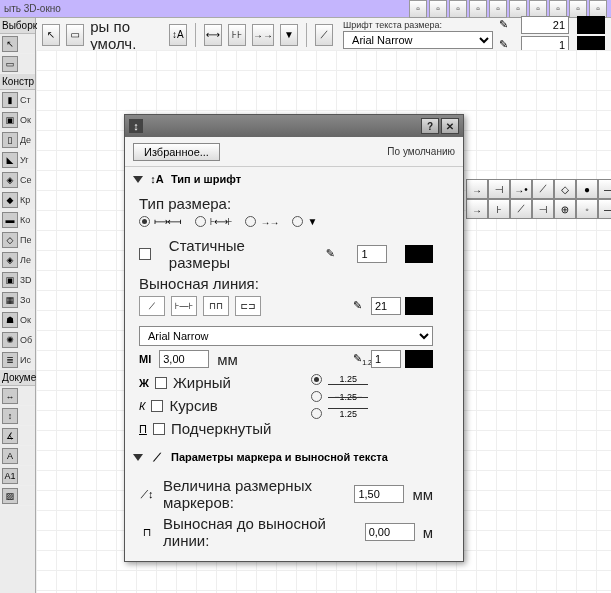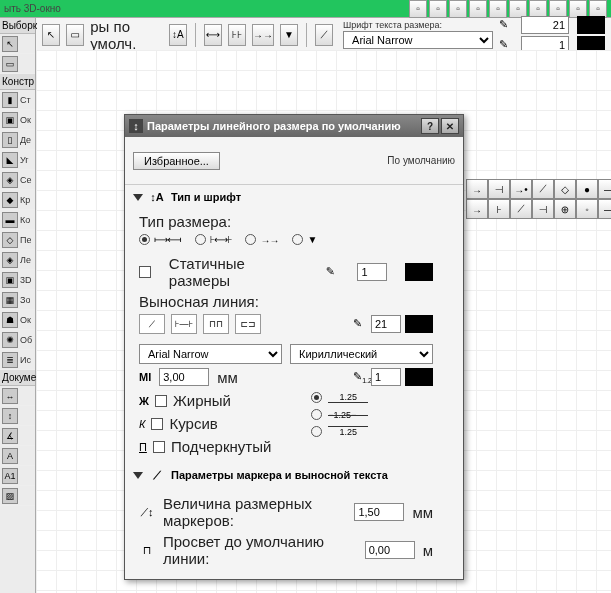--- a/index.html
+++ b/index.html
@@ -1,17 +1,17 @@
 <!DOCTYPE html>
 <html><head>
 <meta charset="utf-8">
 <style>
 * { box-sizing: border-box; margin: 0; padding: 0; font-family: Tahoma, Arial, sans-serif; font-size: 11px; }
 body { background: #f0f0f0; width: 611px; height: 593px; overflow: hidden; position: relative; }
-.topbar { height: 18px; background: #22c55e; border-bottom: 1px solid #aaa; padding: 1px 4px; display: flex; align-items: center; gap: 2px; }
+.topbar { height: 18px; background: #c4b5fd; border-bottom: 1px solid #aaa; padding: 1px 4px; display: flex; align-items: center; gap: 2px; }
 .topbar-text { font-size: 10px; color: #444; }
 .tb-btn { width: 22px; height: 22px; border: 1px solid #999; background: linear-gradient(#fff,#ddd); display: flex; align-items: center; justify-content: center; cursor: pointer; font-size: 10px; }
 .tb-small { width: 18px; height: 18px; }
 .tb-sep { width: 1px; height: 24px; background: #aaa; margin: 0 2px; }
 .left-panel { position: absolute; left: 0; top: 18px; width: 36px; bottom: 0; background: #ececec; border-right: 1px solid #aaa; }
 .lp-tab { writing-mode: horizontal-tb; font-size: 10px; padding: 2px; border-bottom: 1px solid #bbb; background: #ddd; }
 .lp-icon-row { display: flex; align-items: center; height: 20px; padding: 1px 2px; gap: 2px; border-bottom: 1px solid #eee; cursor: pointer; }
 .lp-icon { width: 16px; height: 16px; background: #ccc; border: 1px solid #888; display: flex; align-items: center; justify-content: center; font-size: 9px; }
 .lp-label { font-size: 9px; color: #333; overflow: hidden; white-space: nowrap; }
 .grid-area { position: absolute; left: 36px; top: 50px; right: 0; bottom: 0; background: #fff; background-image: linear-gradient(#eee 1px, transparent 1px), linear-gradient(90deg, #eee 1px, transparent 1px); background-size: 20px 20px; }
@@ -20,21 +20,21 @@
 .font-group { display: flex; flex-direction: column; gap: 1px; margin-left: 4px; }
 .font-label { font-size: 9px; color: #333; }
 .font-select { width: 150px; height: 18px; border: 1px solid #888; background: #fff; font-size: 11px; padding: 0 4px; }
 .num-input { width: 48px; height: 18px; border: 1px solid #888; background: #fff; text-align: right; padding: 0 3px; font-size: 11px; }
 .pen-swatch { width: 28px; height: 18px; border: 1px solid #000; background: #000; display: inline-block; }
 .dialog { position: absolute; left: 124px; top: 114px; width: 340px; background: #f4f4f4; border: 1px solid #555; box-shadow: 2px 2px 6px rgba(0,0,0,0.4); }
 .dlg-title { height: 22px; background: linear-gradient(#888,#666); color: #fff; display: flex; align-items: center; padding: 0 4px; font-weight: bold; font-size: 11px; }
 .dlg-title-icon { width: 14px; height: 14px; background: #444; margin-right: 4px; display: flex; align-items: center; justify-content: center; }
 .dlg-title-btns { margin-left: auto; display: flex; gap: 2px; }
 .dlg-tbtn { width: 18px; height: 16px; border: 1px solid #444; background: linear-gradient(#ddd,#aaa); color: #222; display: flex; align-items: center; justify-content: center; cursor: pointer; font-size: 10px; font-weight: bold; }
-.dlg-head-row { height: 48px; display: flex; align-items: center; padding: 4px 8px; border-bottom: 1px solid #ccc; }
+.dlg-head-row { height: 30px; display: flex; align-items: center; padding: 4px 8px; border-bottom: 1px solid #ccc; }
 .btn { padding: 2px 10px; border: 1px solid #888; background: linear-gradient(#fff,#ddd); cursor: pointer; font-size: 11px; }
 .link-right { margin-left: auto; font-size: 10px; color: #333; cursor: pointer; }
 .section-head { display: flex; align-items: center; padding: 4px 8px; gap: 6px; font-weight: bold; font-size: 11px; cursor: pointer; }
 .tri { width: 0; height: 0; border-left: 5px solid transparent; border-right: 5px solid transparent; border-top: 7px solid #333; }
 .section-body { padding: 4px 30px 8px 14px; }
 .row { display: flex; align-items: center; gap: 8px; margin: 4px 0; }
 .radio-row { display: flex; align-items: center; gap: 14px; margin: 4px 0 10px 0; }
 .radio { display: flex; align-items: center; gap: 4px; cursor: pointer; }
 .radio-dot { width: 11px; height: 11px; border: 1px solid #555; border-radius: 50%; display: flex; align-items: center; justify-content: center; }
 .radio-dot.sel::after { content: ""; width: 5px; height: 5px; background: #333; border-radius: 50%; }
@@ -43,21 +43,21 @@
 .label { font-size: 15px; color: #222; }
 .select { height: 20px; border: 1px solid #888; background: #fff; font-size: 11px; padding: 0 4px; }
 .small-input { width: 50px; height: 18px; border: 1px solid #888; background: #fff; padding: 0 3px; font-size: 11px; }
 .pen-cell { display: flex; align-items: center; gap: 4px; }
 .pen-icon { width: 14px; height: 14px; }
 .style-grid { display: flex; gap: 40px; }
 .style-col { display: flex; flex-direction: column; gap: 6px; }
 .style-row { display: flex; align-items: center; gap: 6px; }
 .underline-sample { width: 40px; border-bottom: 1px solid #333; text-align: center; font-size: 9px; }
 .overline-sample { width: 40px; border-top: 1px solid #333; text-align: center; font-size: 9px; }
-.midline-sample { width: 40px; font-size: 9px; position: relative; }
+.midline-sample { width: 40px; text-align: center; font-size: 9px; position: relative; }
 .midline-sample::after { content: ""; position: absolute; left: 0; right: 0; top: 50%; border-top: 1px solid #333; }
 .btn-strip { position: absolute; display: flex; }
 .btn-strip .sbtn { width: 22px; height: 20px; border: 1px solid #888; background: linear-gradient(#fff,#ddd); display: flex; align-items: center; justify-content: center; font-size: 10px; cursor: pointer; }
 .sec-icon { width: 16px; height: 16px; display: flex; align-items: center; justify-content: center; font-size: 11px; }
 .witness-icons { display: flex; gap: 6px; }
 .w-icon { width: 26px; height: 20px; border: 1px solid #999; background: #fff; display: flex; align-items: center; justify-content: center; font-size: 9px; }
 </style>
 </head>
 <body>
 
@@ -233,21 +233,20 @@
   <div class="sbtn">⟋</div>
   <div class="sbtn">⊣</div>
   <div class="sbtn">⊕</div>
   <div class="sbtn">◦</div>
   <div class="sbtn">—</div>
 </div>
 
 <div class="dialog">
   <div class="dlg-title">
     <div class="dlg-title-icon">↕</div>
-    <span>Параметры линейного размера по умолчанию</span>
     <div class="dlg-title-btns">
       <div class="dlg-tbtn">?</div>
       <div class="dlg-tbtn">✕</div>
     </div>
   </div>
   <div class="dlg-head-row">
     <button class="btn">Избранное...</button>
     <span class="link-right">По умолчанию</span>
   </div>
 
@@ -295,21 +294,20 @@
       </div>
       <div style="margin-left:auto" class="pen-cell">
         <span class="pen-icon">✎</span>
         <input class="small-input" style="width: 30px;" value="21">
         <span class="pen-swatch"></span>
       </div>
     </div>
 
     <div class="row" style="margin-top:10px">
       <select class="select" style="flex:1"><option>Arial Narrow</option></select>
-      <select class="select" style="flex:1"><option>Кириллический</option></select>
     </div>
 
     <div class="row">
       <span style="font-weight:bold;font-size:11px">MI</span>
       <input class="small-input" value="3,00" style="">
       <span class="label">мм</span>
       <div style="margin-left:auto" class="pen-cell">
         <span class="pen-icon">✎<sub style="font-size:7px">1.25</sub></span>
         <input class="small-input" style="width: 30px;" value="1">
         <span class="pen-swatch"></span>
@@ -358,18 +356,18 @@
   </div>
   <div class="section-body">
     <div class="row">
       <div class="sec-icon">⟋↕</div>
       <span class="label" style="flex:1">Величина размерных маркеров:</span>
       <input class="small-input" value="1,50" style="">
       <span class="label">мм</span>
     </div>
     <div class="row">
       <div class="sec-icon">⊓</div>
-      <span class="label" style="flex:1">Просвет до умолчанию линии:</span>
+      <span class="label" style="flex:1">Выносная до выносной линии:</span>
       <input class="small-input" value="0,00" style="">
       <span class="label">м</span>
     </div>
   </div>
 </div>
 
 </body></html>

